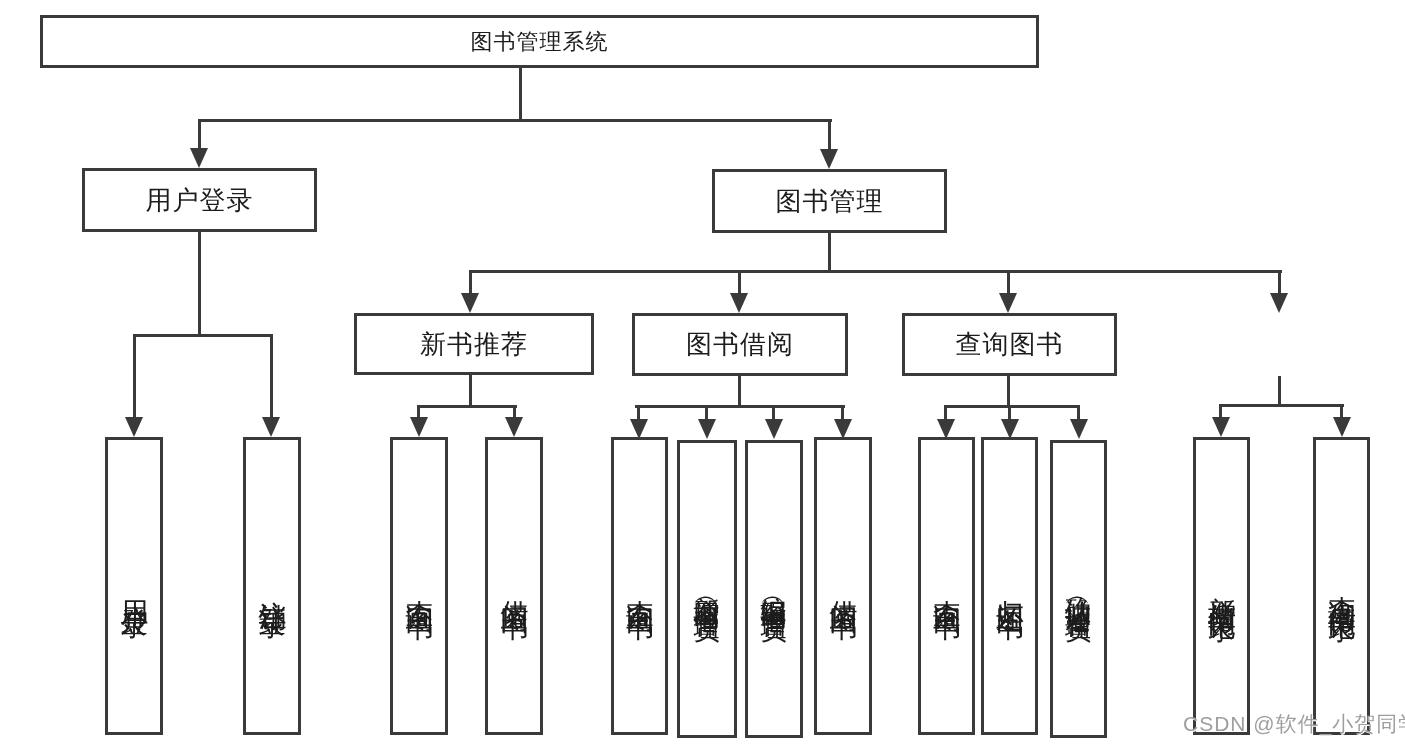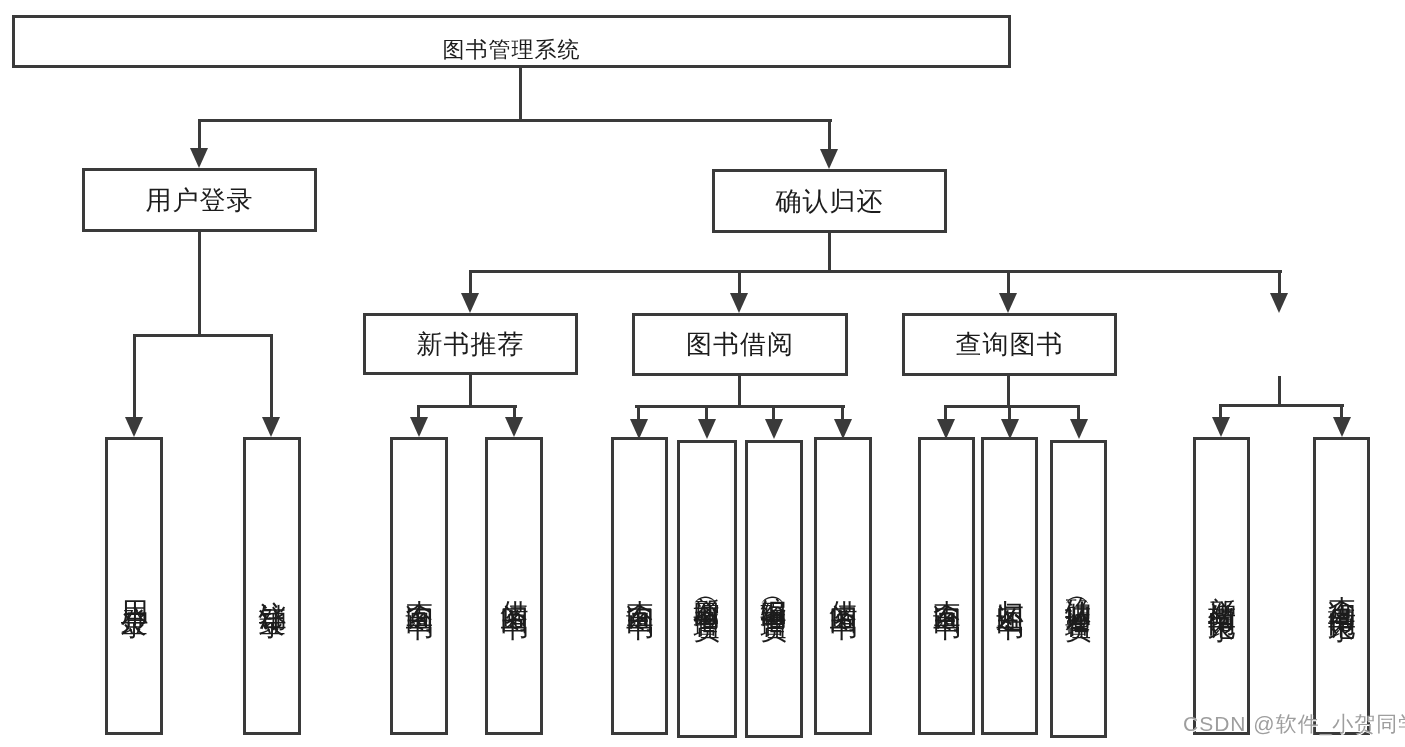--- a/index.html
+++ b/index.html
@@ -49,57 +49,57 @@
     text-shadow: 1px 1px 0 #ffffff;
     white-space: nowrap;
     letter-spacing: 1px;
   }
 </style>
 </head>
 <body>
 
 <div class="canvas">
 
-  <div class="node root-node" style="left:12px; top:15px; width:999px; height:53px;align-items:flex-end;">
+  <div class="node root-node" style="left:40px; top:15px; width:999px; height:53px;">
     <span>图书管理系统</span>
   </div>
 
   <div class="line" style="left:519px; top:68px; width:3px; height:53px;"></div>
   <div class="line" style="left:198px; top:119px; width:634px; height:3px;"></div>
   <div class="line" style="left:198px; top:119px; width:3px; height:32px;"></div>
   <div class="arrow" style="left:190px; top:148px;"></div>
   <div class="line" style="left:828px; top:119px; width:3px; height:32px;"></div>
   <div class="arrow" style="left:820px; top:149px;"></div>
 
   <div class="node h-node" style="left:82px; top:168px; width:235px; height:64px;">
     <span>用户登录</span>
   </div>
   <div class="node h-node" style="left:712px; top:169px; width:235px; height:64px;">
-    <span>确认归还</span>
+    <span>图书管理</span>
   </div>
 
   <div class="line" style="left:198px; top:232px; width:3px; height:104px;"></div>
   <div class="line" style="left:133px; top:334px; width:140px; height:3px;"></div>
   <div class="line" style="left:133px; top:334px; width:3px; height:84px;"></div>
   <div class="arrow" style="left:125px; top:417px;"></div>
   <div class="line" style="left:270px; top:334px; width:3px; height:84px;"></div>
   <div class="arrow" style="left:262px; top:417px;"></div>
 
   <div class="line" style="left:828px; top:233px; width:3px; height:40px;"></div>
   <div class="line" style="left:469px; top:270px; width:813px; height:3px;"></div>
   <div class="line" style="left:469px; top:270px; width:3px; height:25px;"></div>
   <div class="arrow" style="left:461px; top:293px;"></div>
   <div class="line" style="left:738px; top:270px; width:3px; height:25px;"></div>
   <div class="arrow" style="left:730px; top:293px;"></div>
   <div class="line" style="left:1007px; top:270px; width:3px; height:25px;"></div>
   <div class="arrow" style="left:999px; top:293px;"></div>
   <div class="line" style="left:1278px; top:270px; width:3px; height:25px;"></div>
   <div class="arrow" style="left:1270px; top:293px;"></div>
 
-  <div class="node h-node" style="left:363px; top:313px; width:215px; height:62px;">
+  <div class="node h-node" style="left:354px; top:313px; width:240px; height:62px;">
     <span>新书推荐</span>
   </div>
   <div class="node h-node" style="left:632px; top:313px; width:216px; height:63px;">
     <span>图书借阅</span>
   </div>
   <div class="node h-node" style="left:902px; top:313px; width:215px; height:63px;">
     <span>查询图书</span>
   </div>
 
   <div class="line" style="left:469px; top:375px; width:3px; height:32px;"></div>

